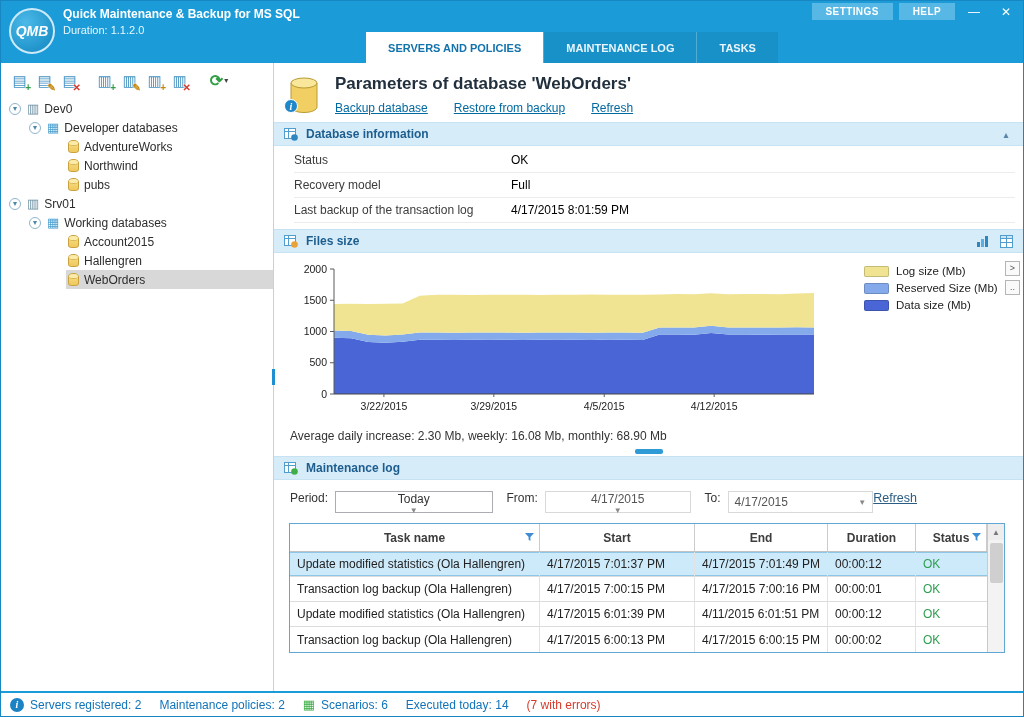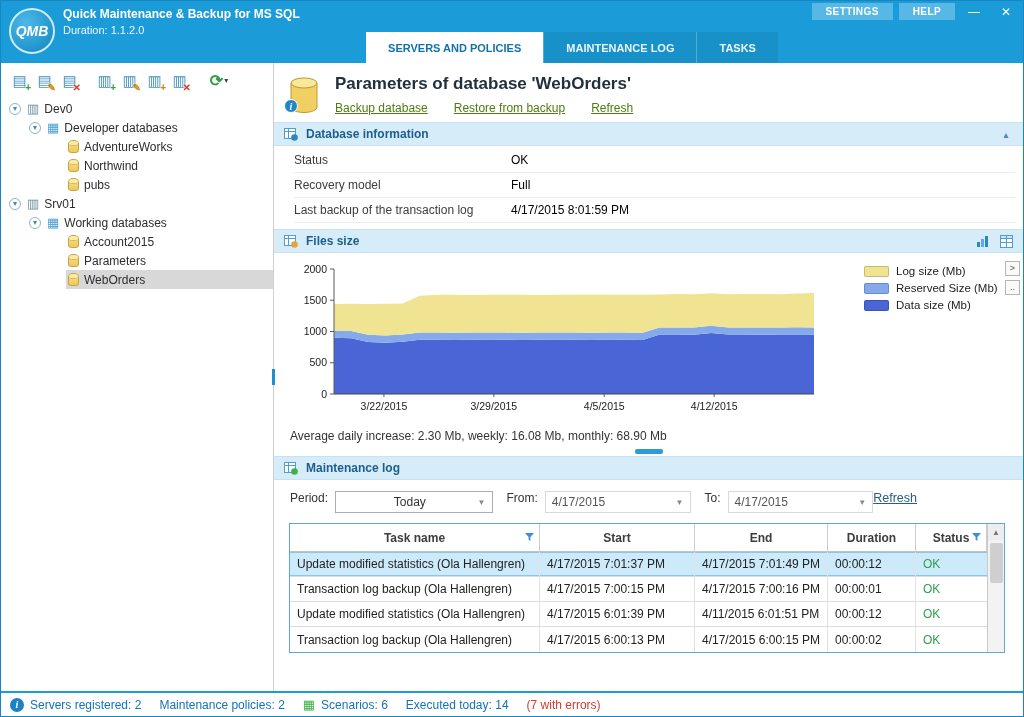--- a/index.html
+++ b/index.html
@@ -55,21 +55,21 @@
   .tree-label { font-size:12px; color:#2d2d2d; white-space:nowrap; }
 
   
   .content { flex:1; min-width:0; display:flex; flex-direction:column; background:#fff; overflow:hidden; }
   .page-header { display:flex; padding:11px 0 7px 13px; }
   .big-db-icon { position:relative; width:34px; height:38px; flex:none; margin-top:2px; }
   .info-badge { position:absolute; left:-3px; bottom:1px; width:14px; height:14px; border-radius:50%; background:#1f86c9; color:#fff; font-size:10px; font-weight:bold; font-style:italic; display:flex; align-items:center; justify-content:center; border:1px solid #fff; font-family:"Liberation Serif",serif; }
   .page-header-text { margin-left:14px; }
   .page-title { font-size:17px; font-weight:600; color:#22303e; }
   .header-links { display:flex; gap:26px; margin-top:7px; }
-  .hlink { font-size:12px; color:#4d7c0f; text-decoration:underline; cursor:pointer; }
+  .hlink { font-size:12px; color:#0369a1; text-decoration:underline; cursor:pointer; }
 
   .section-header { height:24px; background:#d7ecf9; display:flex; align-items:center; gap:8px; padding:0 8px 0 10px; border-top:1px solid #c6e2f3; border-bottom:1px solid #c6e2f3; flex:none; }
   .section-title { font-size:12px; font-weight:bold; color:#1d5e8f; }
   .sec-right { margin-left:auto; display:flex; align-items:center; gap:6px; }
   .collapse-btn { background:transparent; border:none; color:#5a87a8; font-size:10px; cursor:pointer; width:18px; }
   .mini-icon-btn { background:transparent; border:none; cursor:pointer; width:18px; height:18px; display:flex; align-items:center; justify-content:center; }
 
   .info-rows { padding:2px 8px 6px 20px; }
   .info-row { display:flex; align-items:center; height:25px; border-bottom:1px solid #ececec; }
   .info-label { width:217px; color:#3c3c3c; }
@@ -86,21 +86,21 @@
   .h-scroll { height:9px; position:relative; flex:none; }
   .h-thumb { position:absolute; left:50%; margin-left:-14px; top:2px; width:28px; height:5px; background:#2f9bd6; border-radius:2px; }
 
   .mlog-filter { display:flex; padding:11px 10px 10px 16px; color:#333; flex:none; }
   .filter-label { margin-right:7px; }
   .select-box { width:160px; height:22px; border:1px solid #abadb3; background:#fff; display:flex; align-items:center; padding:0 6px; cursor:pointer; position:relative; }
   .select-box .sel-text { flex:1; text-align:center; }
   .date-box { width:148px; height:22px; border:1px solid #d9d9d9; background:#fff; display:flex; align-items:center; padding:0 6px; color:#555; }
   .date-box .sel-text { flex:1; text-align:left; }
   .caret { font-size:8px; color:#888; }
-  .mr { margin-right:14px; }
+  .mr { margin-right:14px;flex-direction:column; }
   .refresh-link { margin-left:auto; margin-right:96px; color:#2b5d84; text-decoration:underline; cursor:pointer; font-size:12.5px; }
 
   .log-table-wrap { margin:0 18px 0 15px; border:1px solid #5fa8d3; display:flex; flex:none; background:#fff; }
   .log-grid { flex:1; min-width:0; }
   .lg-row { display:grid; grid-template-columns:250px 155px 133px 88px 1fr; }
   .lg-row.header { height:28px; border-bottom:1px solid #c2c2c2; }
   .lg-row.body { height:25px; border-bottom:1px solid #dcdcdc; }
   .lg-row.body:last-child { border-bottom:none; }
   .lg-cell { display:flex; align-items:center; padding:0 7px; border-right:1px solid #e2e2e2; overflow:hidden; white-space:nowrap; position:relative; }
   .lg-cell:last-child { border-right:none; }
@@ -247,21 +247,21 @@
             <span class="tree-body">
               <span class="db-cyl"></span>
               <span class="tree-label">Account2015</span>
             </span>
           </div>
           <div class="tree-row">
             <span class="tree-spacer" style="width: 48px;"></span>
             <span style="width: 17px; flex: 0 0 auto;"></span>
             <span class="tree-body">
               <span class="db-cyl"></span>
-              <span class="tree-label">Parameters</span>
+              <span class="tree-label">Hallengren</span>
             </span>
           </div>
           <div class="tree-row">
             <span class="tree-spacer" style="width: 48px;"></span>
             <span style="width: 17px; flex: 0 0 auto;"></span>
             <span class="tree-body selected">
               <span class="db-cyl"></span>
               <span class="tree-label">WebOrders</span>
             </span>
           </div>

